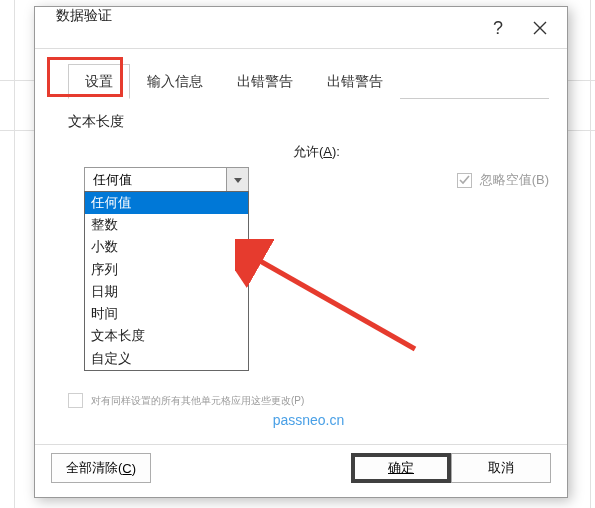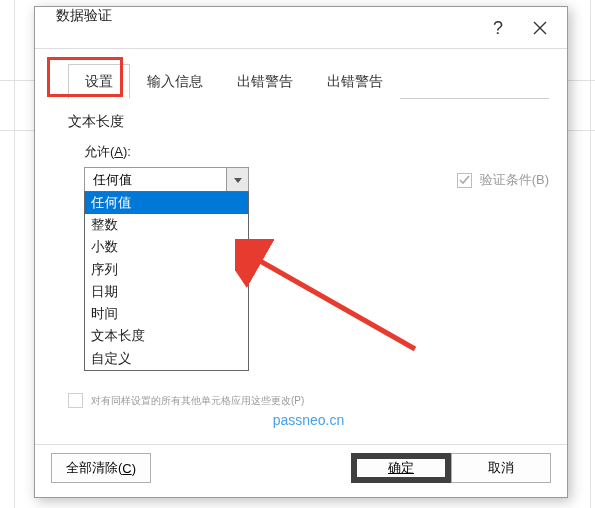--- a/index.html
+++ b/index.html
@@ -69,21 +69,21 @@
   .tab.active {
     border-color: #ccc;
     border-bottom: 1px solid #fff;
   }
   .tab-highlight {
     position:absolute;
     border: 3px solid #e63b2e;
     pointer-events:none;
   }
   .section-label { font-size: 14px; margin-bottom: 12px; color:#222; }
-  .field-label { font-size: 13px; margin: 0 0 6px 16px; color:#222; }
+  .field-label { font-size: 13px; margin: 0 0 6px 16px; color:#222;text-align:center; }
   .underline { text-decoration: underline; }
   .row { display:flex; align-items:center;justify-content:space-between; }
   .combo {
     margin-left: 16px;
     width: 165px;
     height: 26px;
     border: 1px solid #999;
     display:flex; align-items:center;
     position: relative;
   }
@@ -131,21 +131,21 @@
     align-items:center;
   }
   .btn {
     min-width: 100px;
     height: 30px;
     border: 1px solid #adadad;
     background: #fdfdfd;
     display:flex; align-items:center; justify-content:center;
     font-size:13px;
   }
-  .btn.primary { border: 6px solid #404040; text-decoration: underline; }
+  .btn.primary { border: 4px solid #404040; text-decoration: underline; }
   .spacer { flex:1; }
   .arrow-annotation {
     position:absolute;
     pointer-events:none;
     z-index: 8;
   }
   .combo-wrap { position:relative; display:inline-block; }
 </style>
 </head>
 <body>
@@ -206,21 +206,21 @@
           <div class="dropdown-item">自定义</div>
         </div>
       </div>
 
       <div class="checkbox-row">
         <div class="chk">
           <svg width="11" height="11" viewBox="0 0 11 11">
               <path d="M1 5 L4 8 L10 1" stroke="#aaa" stroke-width="1.6" fill="none"></path>
             </svg>
         </div>
-        <span>验证条件(B)</span>
+        <span>忽略空值(B)</span>
       </div>
     </div>
 
     <svg class="arrow-annotation" style="left:200px; top:190px;" width="200" height="120" viewBox="0 0 200 120">
       <defs>
         <marker id="ah" markerWidth="12" markerHeight="12" refX="2" refY="6" orient="auto">
           <path d="M0,0 L12,6 L0,12 z" fill="#e63b2e"></path>
         </marker>
       </defs>
       <line x1="180" y1="110" x2="18" y2="18" stroke="#e63b2e" stroke-width="5" marker-end="url(#ah)"></line>

